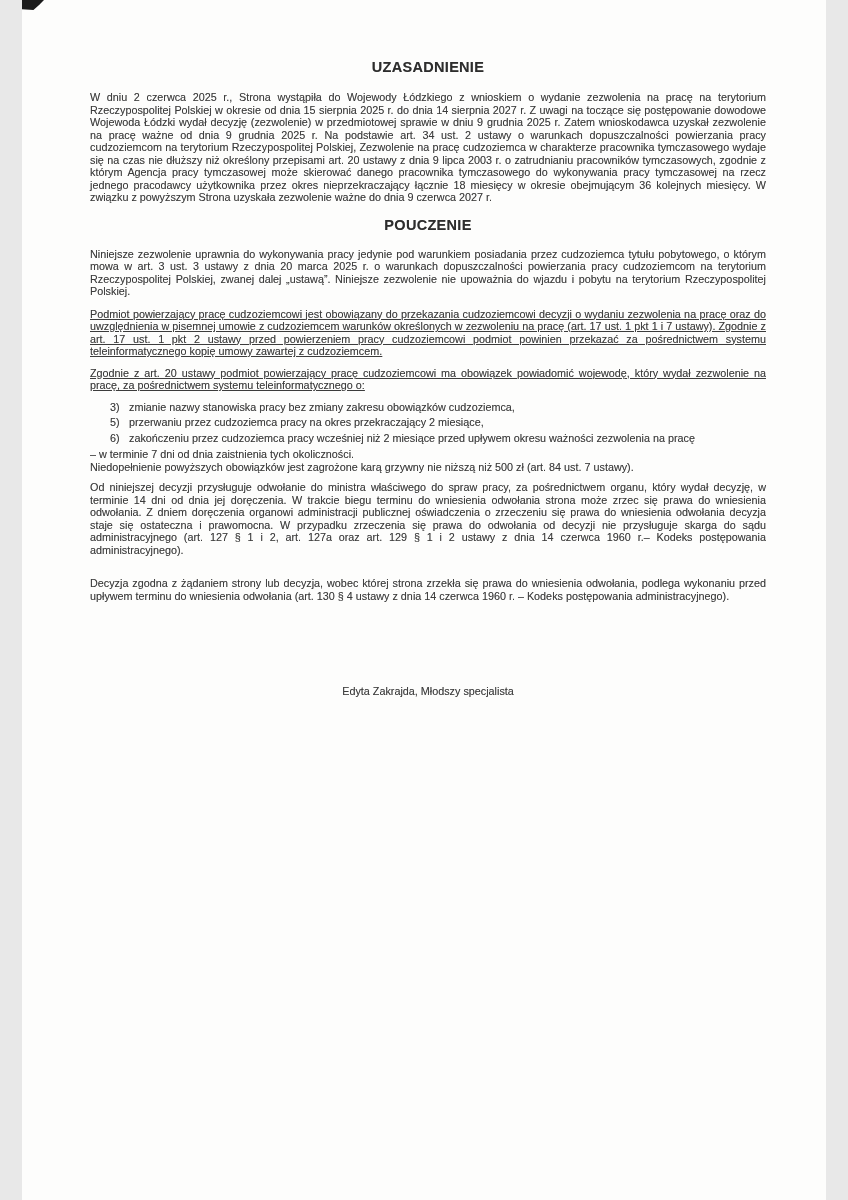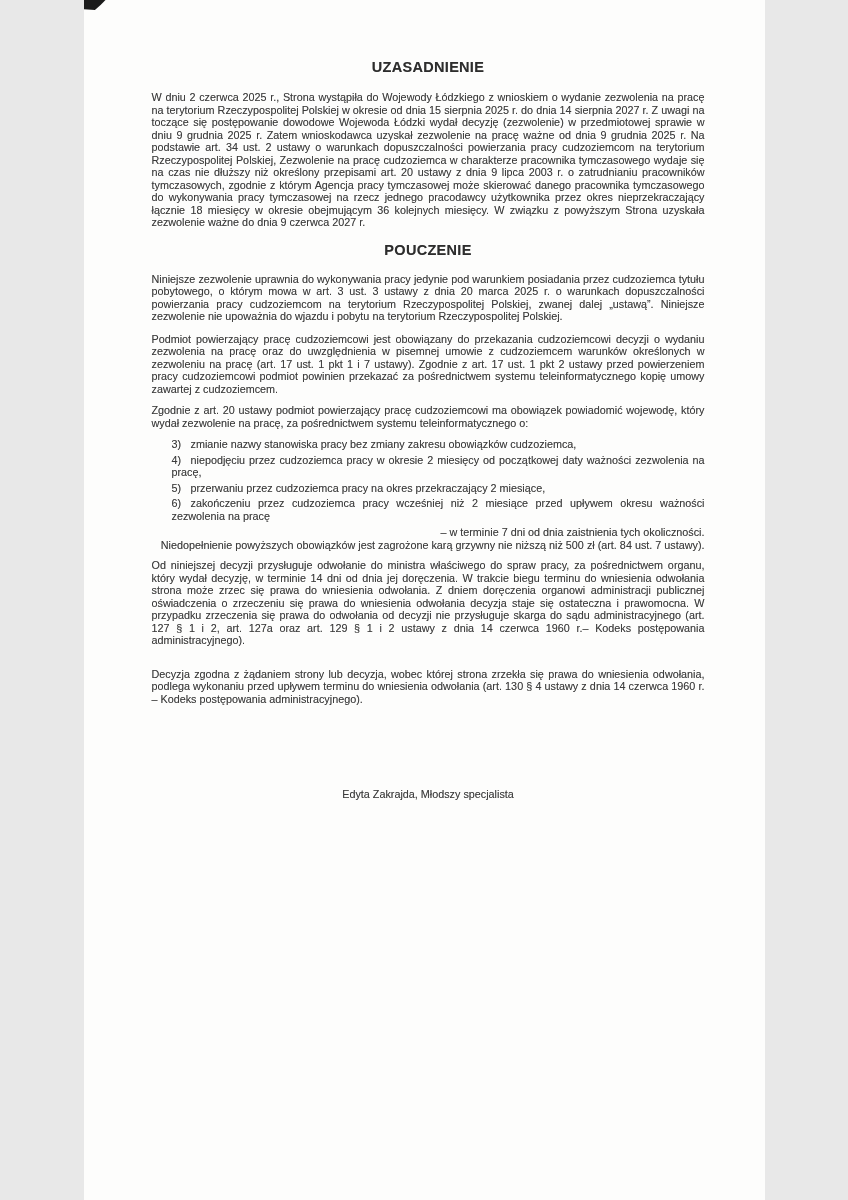--- a/index.html
+++ b/index.html
@@ -1,18 +1,18 @@
 <!DOCTYPE html>
 <html lang="pl"><head>
 <meta charset="utf-8">
 <style>
   html, body { margin: 0; padding: 0; background: #e8e8e8; }
   .page {
     position: relative;
-    width: 681px;
+    width: 804px;
     height: 1200px;
     margin: 0 auto;
     background: #fdfdfc;
     overflow: hidden;
     font-family: "Liberation Sans", sans-serif;
     color: #3c3c3c;
     text-shadow: 0 0 0.6px rgba(70,70,70,0.45);
   }
   
   .ink-blob {
@@ -30,24 +30,24 @@
   .heading {
     margin: 0 0 15px 0;
     text-align: center;
     font-size: 14.5px;
     line-height: 18px;
     font-weight: bold;
     color: #2d2d2d;
     letter-spacing: 0.3px;
   }
   .heading.h2 { margin-top: 12px; margin-bottom: 14px; }
-  .para { margin: 0; text-align: right; }
+  .para { margin: 0; }
   .justify { text-align: justify; }
   .mb10 { margin-bottom: 10px; }
-  .mb9  { margin-bottom: 9px; }
+  .mb9  { margin-bottom: 9px; text-decoration: underline; }
   .list { margin: 0; }
   .li {
     margin: 0 0 3px 20px;
     text-align: justify;
   }
   .li .num {
     display: inline-block;
     min-width: 19px;
   }
   .deadline { margin-top: 4px; }
@@ -80,23 +80,20 @@
 
     <p class="para justify mb9">Podmiot powierzający pracę cudzoziemcowi jest obowiązany do przekazania cudzoziemcowi decyzji o wydaniu zezwolenia na pracę oraz do uwzględnienia w pisemnej umowie z cudzoziemcem warunków określonych w zezwoleniu na pracę (art. 17 ust. 1 pkt 1 i 7 ustawy). Zgodnie z art. 17 ust. 1 pkt 2 ustawy przed powierzeniem pracy cudzoziemcowi podmiot powinien przekazać za pośrednictwem systemu teleinformatycznego kopię umowy zawartej z cudzoziemcem.</p>
 
     <p class="para justify mb9">Zgodnie z art. 20 ustawy podmiot powierzający pracę cudzoziemcowi ma obowiązek powiadomić wojewodę, który wydał zezwolenie na pracę, za pośrednictwem systemu teleinformatycznego o:</p>
 
     <div class="list">
       <div class="li">
         <span class="num">3)</span><span>zmianie nazwy stanowiska pracy bez zmiany zakresu obowiązków cudzoziemca,</span>
       </div>
       <div class="li">
-        <span class="num">4)</span><span>niepodjęciu przez cudzoziemca pracy w okresie 2 miesięcy od początkowej daty ważności zezwolenia na pracę,</span>
-      </div>
-      <div class="li">
         <span class="num">5)</span><span>przerwaniu przez cudzoziemca pracy na okres przekraczający 2 miesiące,</span>
       </div>
       <div class="li">
         <span class="num">6)</span><span>zakończeniu przez cudzoziemca pracy wcześniej niż 2 miesiące przed upływem okresu ważności zezwolenia na pracę</span>
       </div>
     </div>
 
     <p class="para deadline">– w terminie 7 dni od dnia zaistnienia tych okoliczności.</p>
 
     <p class="para penalty">Niedopełnienie powyższych obowiązków jest zagrożone karą grzywny nie niższą niż 500 zł (art. 84 ust. 7 ustawy).</p>

